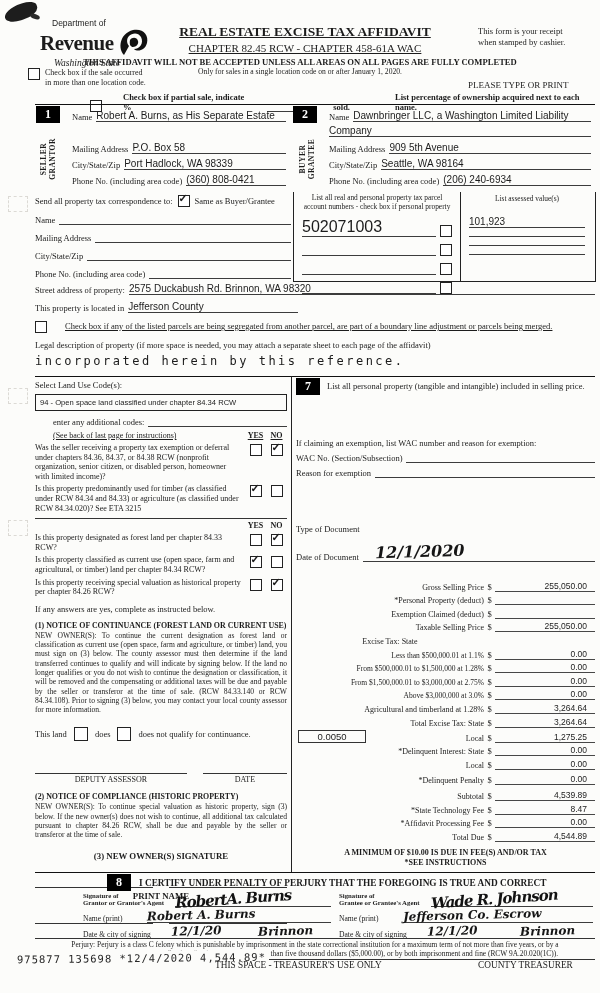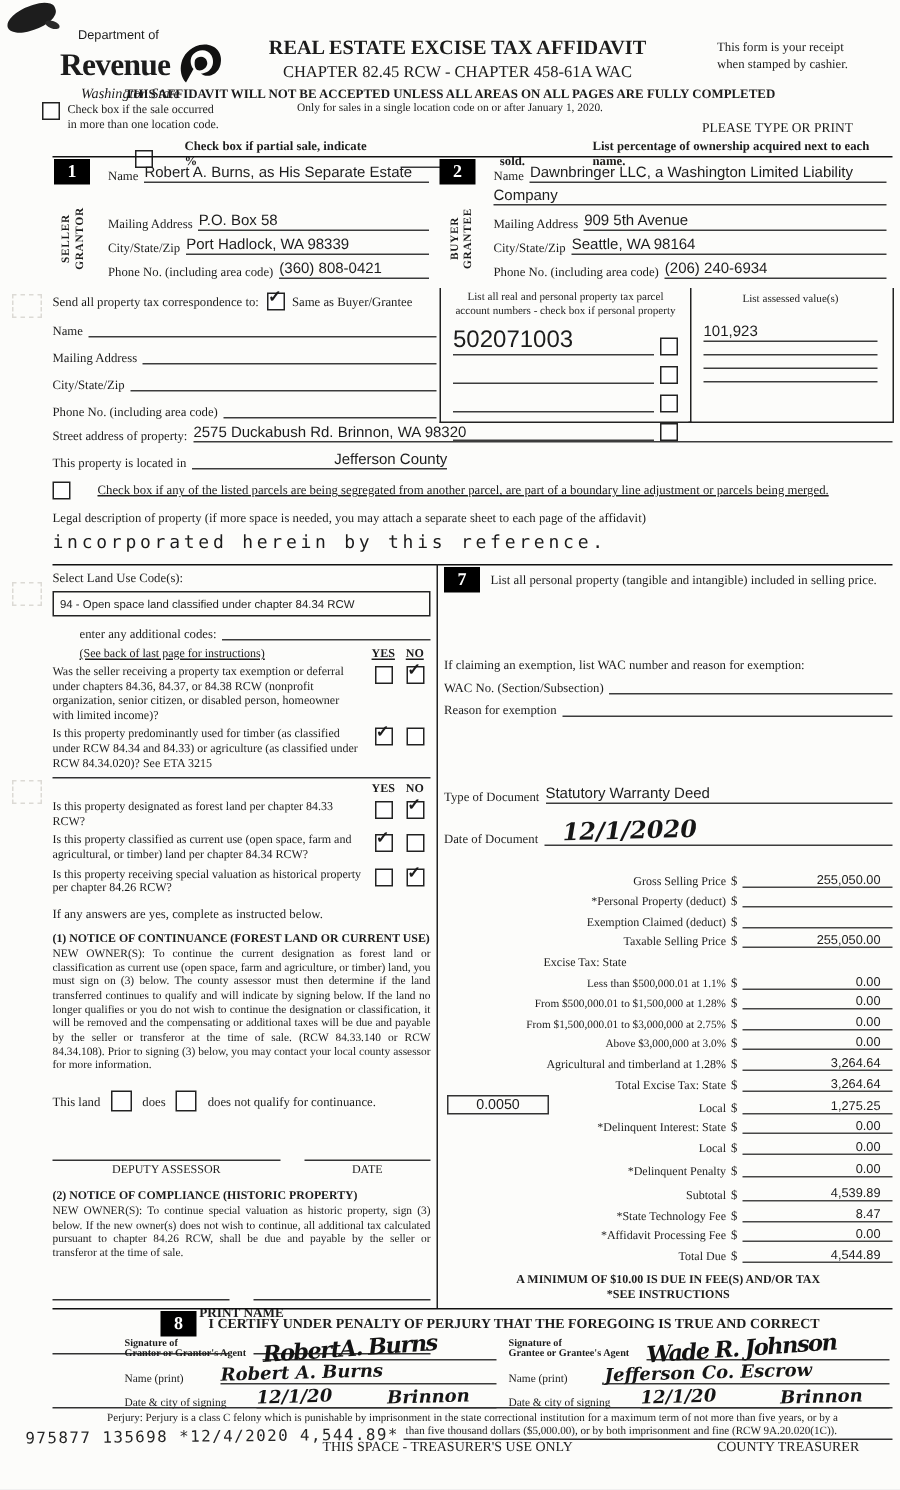--- a/index.html
+++ b/index.html
@@ -59,21 +59,21 @@
     <div style="display:flex;align-items:center;">
       <span class="serif b" style="font-size:21px;letter-spacing:-.5px;">Revenue</span>
       <svg width="34" height="30" viewBox="0 0 34 30" style="margin-left:2px;">
         <path d="M17 2 C27 0 33 7 31 15 C29 23 21 24 18 21 C24 21 28 15 25 9 C22 4 16 5 13 8 C10 11 11 16 13 18 L8 27 C2 21 3 6 17 2 Z" fill="#111"></path>
         <path d="M14 12 c2 -3 7 -3 8 1 c1 3 -2 6 -5 6 c-2 0 -4 -2 -3 -7 Z" fill="#111"></path>
       </svg>
     </div>
     <div style="font-size:9.5px;font-style:italic;margin-left:14px;">Washington State</div>
   </div>
 
-  <div class="abs ctr" style="left:150px;top:24px;width:310px;">
+  <div class="abs ctr" style="left:150px;top:24px;width:310px;text-decoration:underline;">
     <div class="serif b" style="font-size:13.5px;">REAL ESTATE EXCISE TAX AFFIDAVIT</div>
     <div class="serif" style="font-size:11px;margin-top:2px;">CHAPTER 82.45 RCW - CHAPTER 458-61A WAC</div>
   </div>
 
   <div class="abs serif" style="left:478px;top:26px;width:105px;font-size:8.5px;line-height:10.5px;">This form is your receipt when stamped by cashier.</div>
 
   <div class="abs ctr serif b" style="left:30px;top:57px;width:540px;font-size:8.6px;">THIS AFFIDAVIT WILL NOT BE ACCEPTED UNLESS ALL AREAS ON ALL PAGES ARE FULLY COMPLETED</div>
   <div class="abs ctr serif b" style="left:100px;top:67px;width:400px;font-size:7.6px;font-weight:normal;">Only for sales in a single location code on or after January 1, 2020.</div>
 
   <div class="abs" style="left:28px;top:68px;width:180px;display:flex;gap:5px;">
@@ -220,21 +220,21 @@
     <div class="row" style="margin:8px 10px 0;">
         <span class="fill"></span>
       </div>
   </div>
 
   <div class="abs" style="left:35px;top:283px;width:560px;">
     <div class="row">
       <span class="lbl9">Street address of property:</span>
       <span class="fill" style="font-size:10px;">2575 Duckabush Rd. Brinnon, WA 98320</span>
     </div>
-    <div class="row" style="margin-top:6px;text-align:right;">
+    <div class="row" style="margin-top:6px;">
       <span class="lbl9">This property is located in</span>
       <span class="fill" style="flex:none;width:170px;font-size:10px;">Jefferson County</span>
     </div>
     <div style="display:flex;gap:18px;margin-top:8px;align-items:flex-start;text-decoration:underline;">
       <span class="cb">
           <b></b>
         </span>
       <span class="lbl9">Check box if any of the listed parcels are being segregated from another parcel, are part of a boundary line adjustment or parcels being merged.</span>
     </div>
     <div class="lbl9" style="margin-top:7px;">Legal description of property (if more space is needed, you may attach a separate sheet to each page of the affidavit)</div>
@@ -319,20 +319,21 @@
       <span style="flex:1;border-bottom:1px solid #333;"></span>
     </div>
     <div style="display:flex;gap:16px;font-size:8px;margin-top:1px;">
       <span style="flex:1.8;text-align:center;">DEPUTY ASSESSOR</span>
       <span style="flex:1;text-align:center;">DATE</span>
     </div>
 
     <div class="b" style="font-size:7.9px;margin-top:8px;">(2) NOTICE OF COMPLIANCE (HISTORIC PROPERTY)</div>
     <div class="notice" style="margin-top:1px;">NEW OWNER(S): To continue special valuation as historic property, sign (3) below. If the new owner(s) does not wish to continue, all additional tax calculated pursuant to chapter 84.26 RCW, shall be due and payable by the seller or transferor at the time of sale.</div>
 
+    <div class="ctr b" style="font-size:8.8px;margin-top:11px;">(3) NEW OWNER(S) SIGNATURE</div>
     <div style="display:flex;gap:16px;margin-top:26px;">
       <span style="flex:1;border-bottom:1px solid #333;"></span>
       <span style="flex:1;border-bottom:1px solid #333;"></span>
     </div>
     <div class="ctr b" style="font-size:8.8px;margin-top:3px;">PRINT NAME</div>
     <div style="display:flex;gap:16px;margin-top:22px;">
       <span style="flex:1;border-bottom:1px solid #333;"></span>
       <span style="flex:1;border-bottom:1px solid #333;"></span>
     </div>
   </div>
@@ -351,21 +352,20 @@
       </div>
       <div class="row" style="margin-top:5px;">
         <span class="lbl9">Reason for exemption</span>
         <span class="fill"></span>
       </div>
     </div>
 
     <div class="abs" style="left:0;top:146px;width:299px;">
       <div class="row">
         <span class="lbl9">Type of Document</span>
-        <span class="fill" style="font-size:10px;">Statutory Warranty Deed</span>
       </div>
       <div class="row" style="margin-top:6px;height:22px;">
         <span class="lbl9">Date of Document</span>
         <span class="fill" style="font-size:10px;">
           <span class="hw" style="font-size:16px;margin-left:12px;">12/1/2020</span>
         </span>
       </div>
     </div>
 
     <div class="abs" style="left:0;top:200px;width:299px;">

